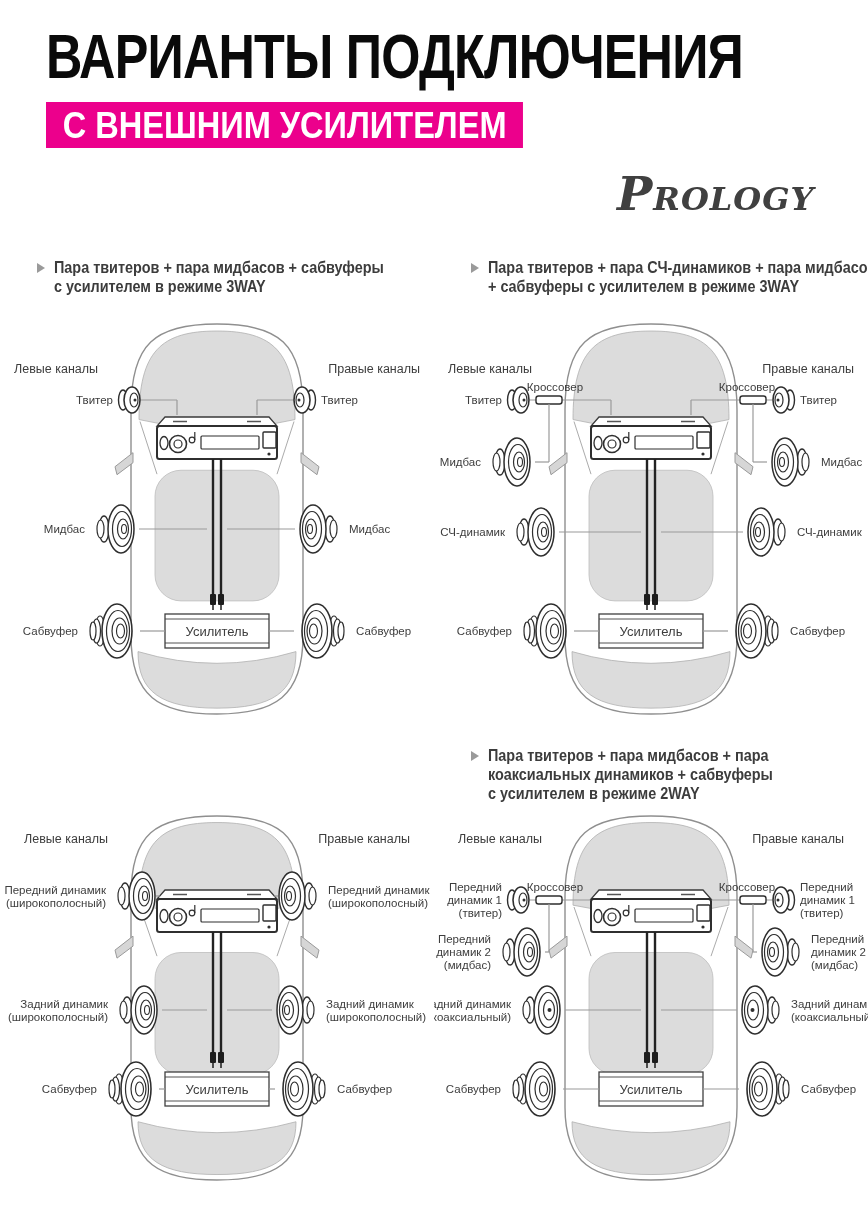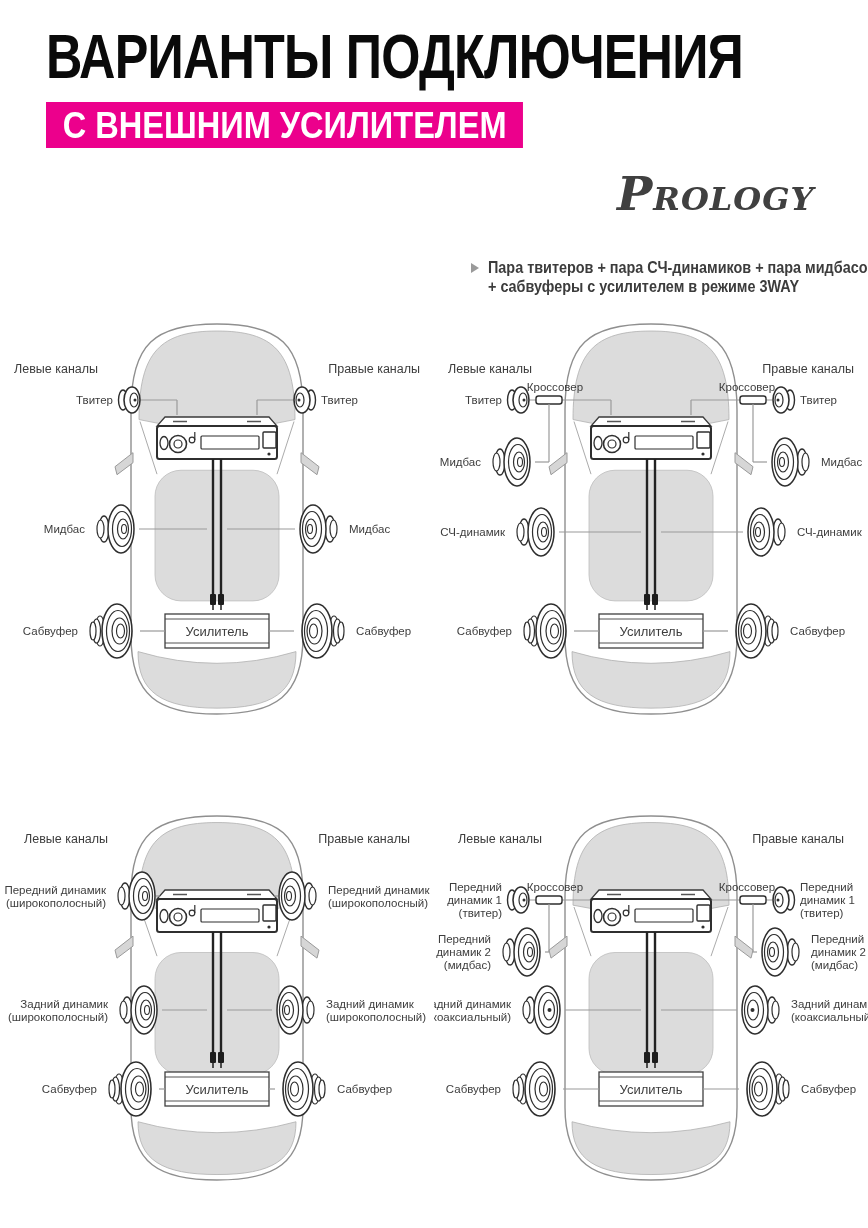--- a/index.html
+++ b/index.html
@@ -29,20 +29,27 @@
 </style>
 </head>
 <body>
 
 <div class="page">
   <div class="title">ВАРИАНТЫ ПОДКЛЮЧЕНИЯ</div>
   <div class="banner" style="background: rgb(236, 0, 140);">С ВНЕШНИМ УСИЛИТЕЛЕМ</div>
   <div class="brand">PROLOGY</div>
   <div id="quads">
   <div class="quad" style="left: 0px; top: 250px;">
+    <div class="cap">
+      <span class="cap-arrow"></span>
+      <div class="cap-lines">
+            <div>Пара твитеров + пара мидбасов + сабвуферы</div>
+            <div>с усилителем в режиме 3WAY</div>
+          </div>
+    </div>
     <svg class="diag" width="434" height="418" viewBox="0 0 434 418" style="top: 64px;">
           <path d="M131 95.8 C 131 29.5 155 10 217 10 C 279 10 303 29.5 303 95.8 L 303 322 C 303 382.45 275 400 217 400 C 159 400 131 382.45 131 322 Z" fill="#ffffff" stroke="#8f8f8f" stroke-width="1.4"></path>
           <path d="M139 105.55 C 139 37.300000000000004 161 17.02 217 17.02 C 273 17.02 295 37.300000000000004 295 105.55 Q 217 123.1 139 105.55 Z" fill="#dcdcdc" stroke="#b0b0b0" stroke-width="0.8"></path>
           <rect x="155" y="156.25" width="124" height="130.65" rx="26" fill="#dcdcdc" stroke="#bdbdbd" stroke-width="0.8"></rect>
           <path d="M138 337.59999999999997 C 138 378.54999999999995 162 394.15 217 394.15 C 272 394.15 296 378.54999999999995 296 337.59999999999997 Q 217 361 138 337.59999999999997 Z" fill="#dcdcdc" stroke="#b0b0b0" stroke-width="0.8"></path>
           <line x1="140" y1="107.5" x2="157" y2="160.15" stroke="#ababab" stroke-width="1"></line>
           <line x1="294" y1="107.5" x2="277" y2="160.15" stroke="#ababab" stroke-width="1"></line>
           <path d="M133 138.70000000000002 L 115 152.70000000000002 L 117 160.70000000000002 L 133 148.70000000000002 Z" fill="#d6d6d6" stroke="#9a9a9a" stroke-width="1"></path>
           <path d="M301 138.70000000000002 L 319 152.70000000000002 L 317 160.70000000000002 L 301 148.70000000000002 Z" fill="#d6d6d6" stroke="#9a9a9a" stroke-width="1"></path>
           <text text-anchor="start" font-size="12.5" fill="#3D3D3D" font-weight="400"><tspan x="14" y="59.4">Левые каналы</tspan></text>
@@ -355,20 +362,28 @@
             <ellipse cx="298" cy="277" rx="15" ry="27" stroke="#2e2e2e" fill="#ffffff" stroke-width="1.6"></ellipse>
             <ellipse cx="297" cy="277" rx="11.5" ry="20.5" stroke="#2e2e2e" fill="#ffffff" stroke-width="1.2"></ellipse>
             <ellipse cx="295.5" cy="277" rx="7.5" ry="13" stroke="#2e2e2e" fill="#ffffff" stroke-width="1.2"></ellipse>
             <ellipse cx="294.5" cy="277" rx="4" ry="7" stroke="#2e2e2e" fill="#ffffff" stroke-width="1.1"></ellipse>
           </g>
           <text text-anchor="start" font-size="11.5" fill="#3D3D3D" font-weight="400"><tspan x="337" y="281.0">Сабвуфер</tspan></text>
         </svg>
   </div>
 
   <div class="quad" style="left: 434px; top: 738px;">
+    <div class="cap">
+      <span class="cap-arrow"></span>
+      <div class="cap-lines">
+            <div>Пара твитеров + пара мидбасов + пара</div>
+            <div>коаксиальных динамиков + сабвуферы</div>
+            <div>с усилителем в режиме 2WAY</div>
+          </div>
+    </div>
     <svg class="diag" width="434" height="414" viewBox="0 0 434 414" style="top: 74px;">
           <path d="M131 84.08 C 131 22.2 155 4 217 4 C 279 4 303 22.2 303 84.08 L 303 295.2 C 303 351.62 275 368 217 368 C 159 368 131 351.62 131 295.2 Z" fill="#ffffff" stroke="#8f8f8f" stroke-width="1.4"></path>
           <path d="M139 93.17999999999999 C 139 29.480000000000004 161 10.552 217 10.552 C 273 10.552 295 29.480000000000004 295 93.17999999999999 Q 217 109.55999999999999 139 93.17999999999999 Z" fill="#dcdcdc" stroke="#b0b0b0" stroke-width="0.8"></path>
           <rect x="155" y="140.5" width="124" height="121.94000000000001" rx="26" fill="#dcdcdc" stroke="#bdbdbd" stroke-width="0.8"></rect>
           <path d="M138 309.76 C 138 347.97999999999996 162 362.54 217 362.54 C 272 362.54 296 347.97999999999996 296 309.76 Q 217 331.6 138 309.76 Z" fill="#dcdcdc" stroke="#b0b0b0" stroke-width="0.8"></path>
           <line x1="140" y1="95" x2="157" y2="144.14000000000001" stroke="#ababab" stroke-width="1"></line>
           <line x1="294" y1="95" x2="277" y2="144.14000000000001" stroke="#ababab" stroke-width="1"></line>
           <path d="M133 124.12 L 115 138.12 L 117 146.12 L 133 134.12 Z" fill="#d6d6d6" stroke="#9a9a9a" stroke-width="1"></path>
           <path d="M301 124.12 L 319 138.12 L 317 146.12 L 301 134.12 Z" fill="#d6d6d6" stroke="#9a9a9a" stroke-width="1"></path>
           <text text-anchor="start" font-size="12.5" fill="#3D3D3D" font-weight="400"><tspan x="24" y="31.4">Левые каналы</tspan></text>

